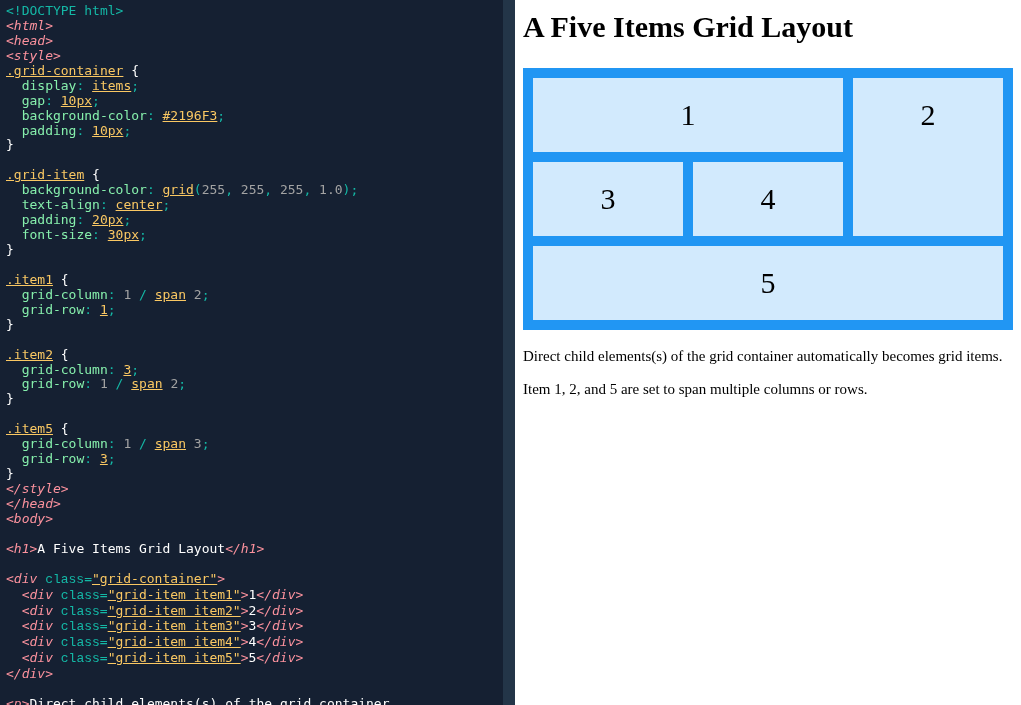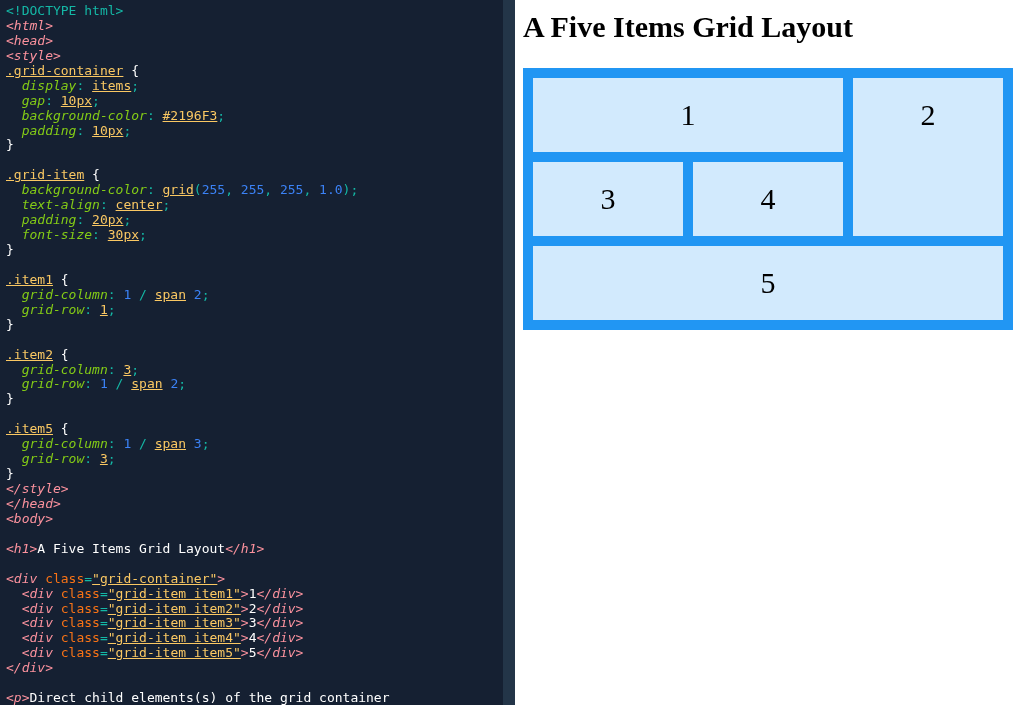--- a/index.html
+++ b/index.html
@@ -15,25 +15,25 @@
 .editor-pane {
   width: 503px;
   height: 100%;
   background: #152032;
   padding: 4px 6px;
   overflow: hidden;
   line-height: 1.15;
 }
 .editor-pane pre { white-space: pre-wrap; font-family: Consolas, Menlo, monospace; }
 .tag   { color: #FC929E; font-style: italic; }
-.attr  { color: #f97316; }
-.prop  { color: #84cc16; font-style: italic; }
+.attr  { color: #14b8a6; font-family: Liberation Mono, monospace; }
+.prop  { color: #86efac; }
 .val   { color: #fac863; text-decoration: underline; }
 .num   { color: #14b8a6; }
-.punc  { color: #3b82f6; }
+.punc  { color: #a3a3a3; }
 .text  { color: #ffffff; }
 .brace { color: #ffffff; }
 .scrollbar {
   width: 12px;
   background: #233548;
   height: 100%;
 }
 .preview-pane {
   flex: 1;
   background: #ffffff;
@@ -129,13 +129,15 @@
 
 <div class="preview-pane">
   <h1>A Five Items Grid Layout</h1>
   <div class="grid-container">
     <div class="grid-item item1">1</div>
     <div class="grid-item item2">2</div>
     <div class="grid-item item3">3</div>
     <div class="grid-item item4">4</div>
     <div class="grid-item item5">5</div>
   </div>
+  <p>Direct child elements(s) of the grid container automatically becomes grid items.</p>
+  <p>Item 1, 2, and 5 are set to span multiple columns or rows.</p>
 </div>
 
 </body></html>

